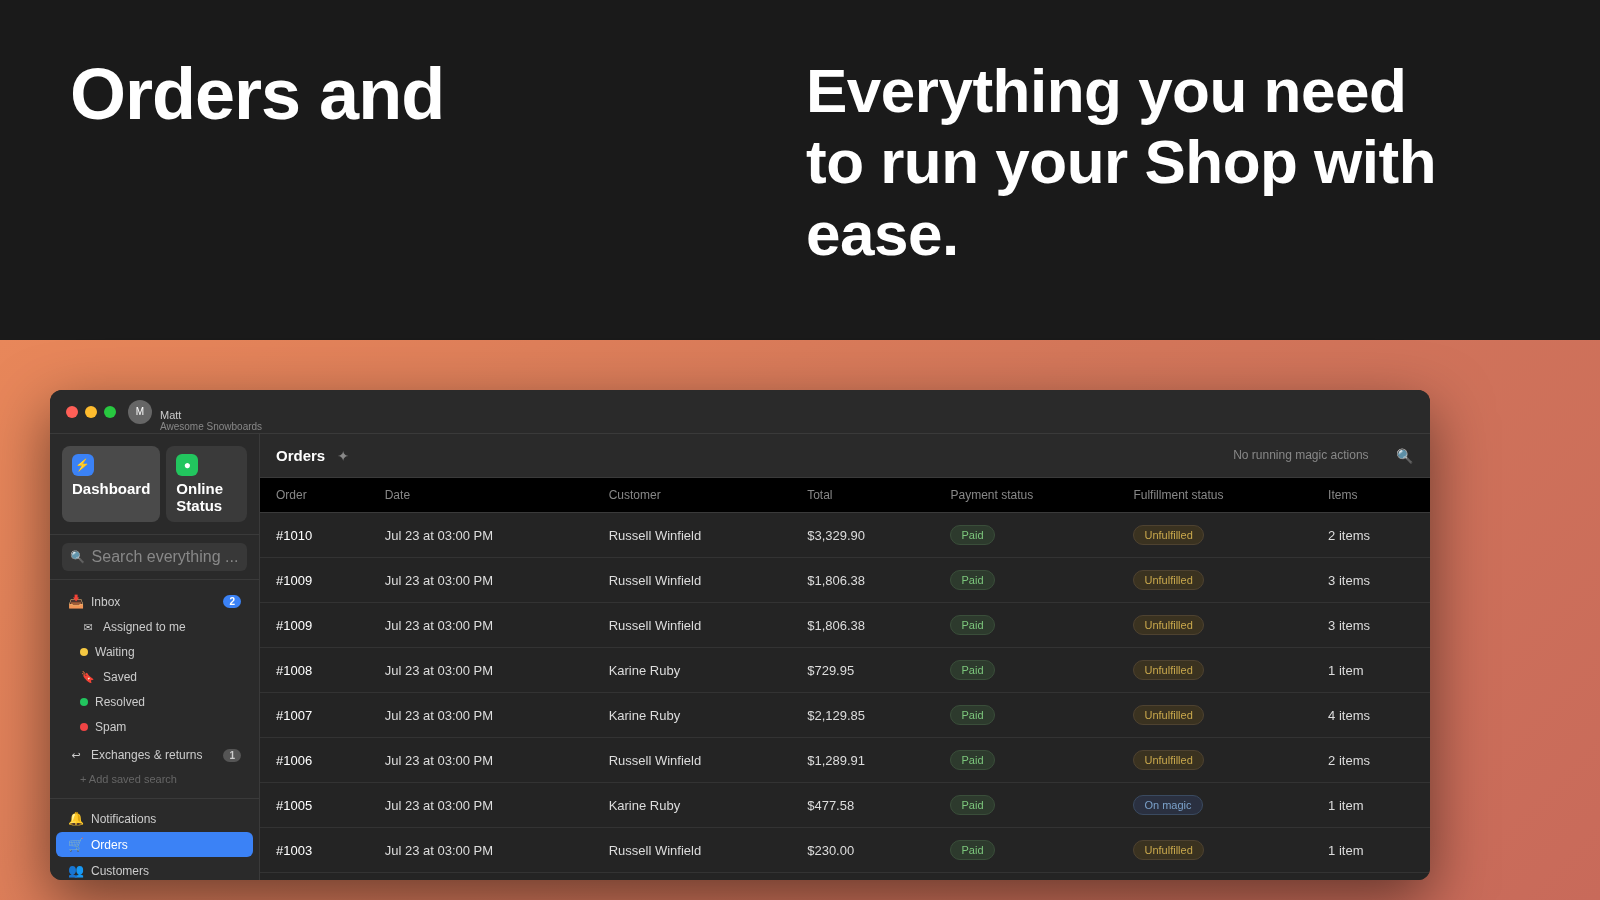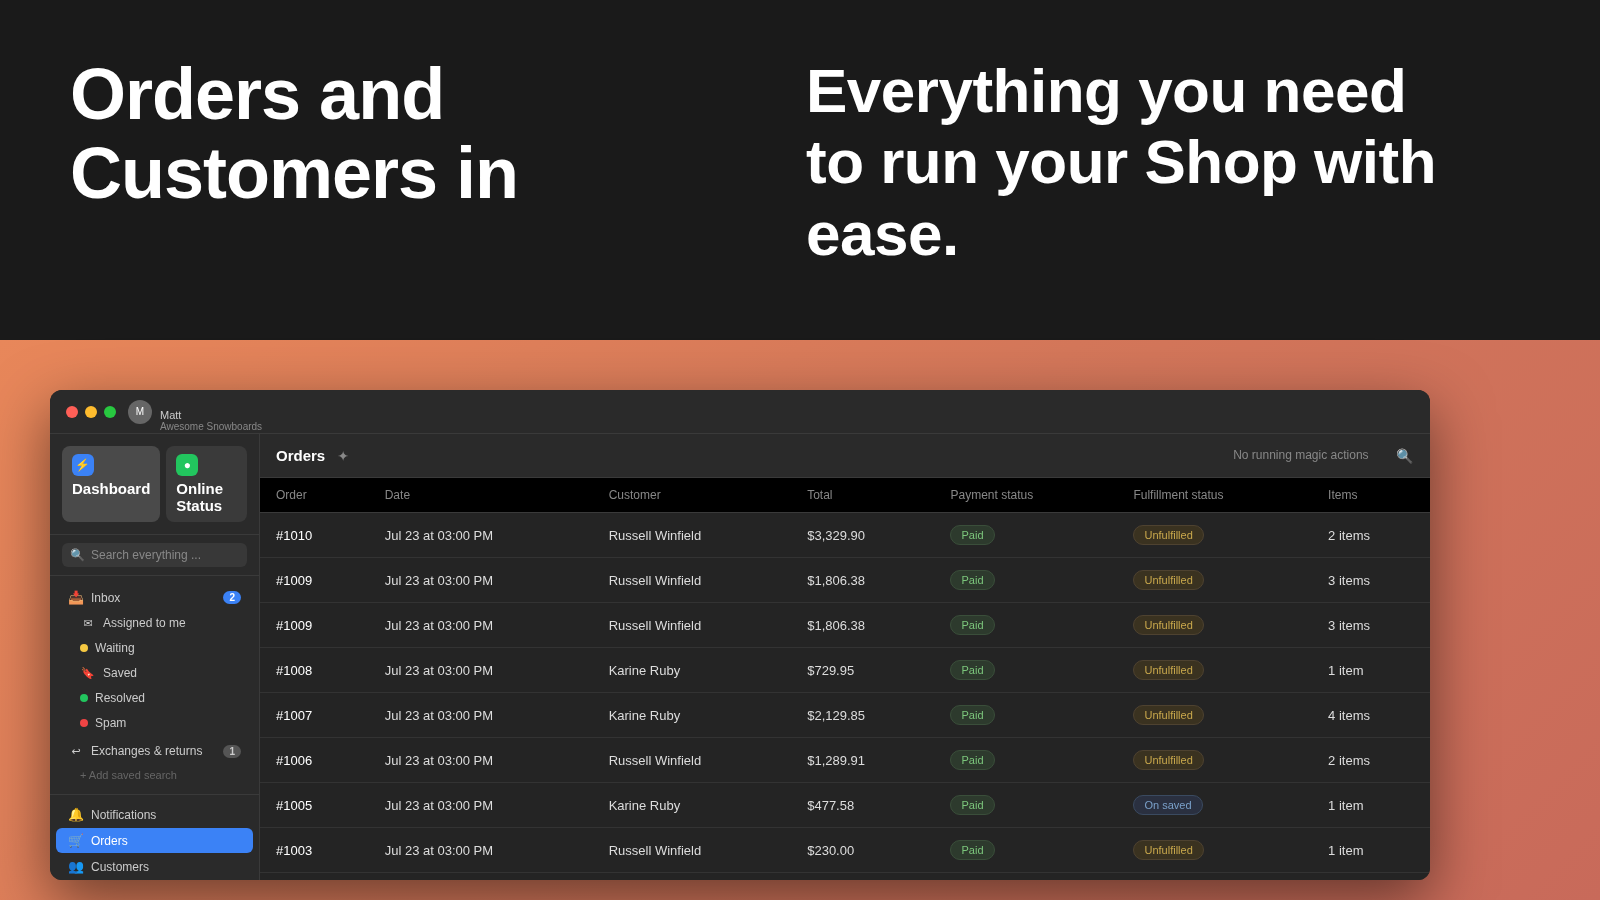--- a/index.html
+++ b/index.html
@@ -200,22 +200,23 @@
       gap: 6px;
       background: #383838;
       border-radius: 6px;
       padding: 5px 8px;
     }
     .search-input-wrap input {
       background: transparent;
       border: none;
       outline: none;
       color: #aaa;
-      font-size: 12px;
+      font-size: 16px;
       width: 100%;
+      text-align: center;
     }
     .search-input-wrap input::placeholder { color: #888; }
 
     .sidebar-nav {
       flex: 1;
       overflow-y: auto;
       padding: 8px 0;
     }
     .sidebar-nav::-webkit-scrollbar { width: 0; }
 
@@ -374,21 +375,21 @@
   </style>
 </head>
 <body>
 
 <div class="bg-top"></div>
 <div class="bg-bottom"></div>
 
 <div class="hero-left">
   <h1>
     <span>Orders and</span><br>
-    <span>Customers in</span><br>
+    <br>
   </h1>
 </div>
 
 <div class="hero-right">
   <h2>Everything you need to run your Shop with ease.</h2>
 </div>
 
 <div class="app-window">
 
   <div class="title-bar">
@@ -562,21 +563,21 @@
     <td><span class="badge badge-paid">Paid</span></td>
     <td><span class="badge badge-unfulfilled">Unfulfilled</span></td>
     <td>2 items</td>
   </tr>
               <tr>
     <td class="order-num">#1005</td>
     <td>Jul 23 at 03:00 PM</td>
     <td>Karine Ruby</td>
     <td>$477.58</td>
     <td><span class="badge badge-paid">Paid</span></td>
-    <td><span class="badge badge-onhold">On saved</span></td>
+    <td><span class="badge badge-onhold">On magic</span></td>
     <td>1 item</td>
   </tr>
               <tr>
     <td class="order-num">#1003</td>
     <td>Jul 23 at 03:00 PM</td>
     <td>Russell Winfield</td>
     <td>$230.00</td>
     <td><span class="badge badge-paid">Paid</span></td>
     <td><span class="badge badge-unfulfilled">Unfulfilled</span></td>
     <td>1 item</td>

